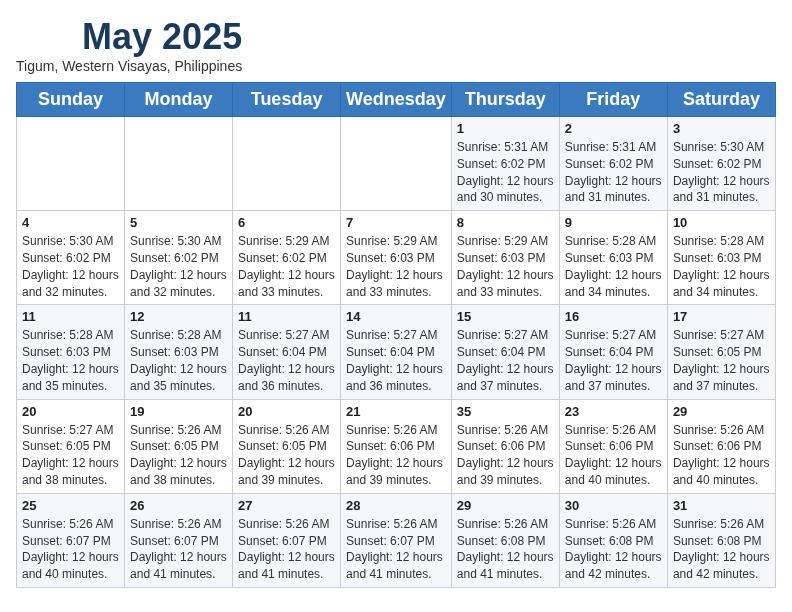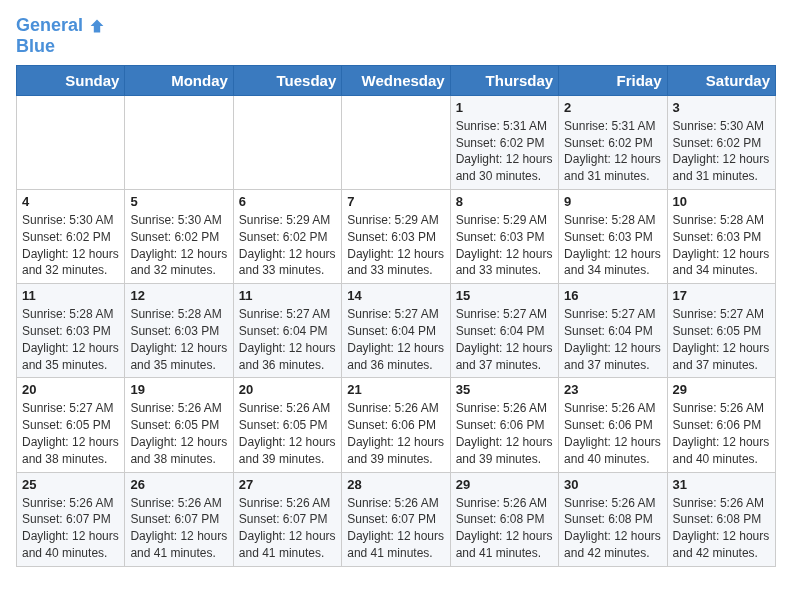--- a/index.html
+++ b/index.html
@@ -42,23 +42,23 @@
       color: #333;
     }
     table {
       width: 100%;
       border-collapse: collapse;
       font-size: 11px;
     }
     thead tr th {
       background-color: #3a7abf;
       color: #fff;
-      text-align: right;
+      text-align: center;
       padding: 6px 5px;
-      font-size: 15px;
+      font-size: 18px;
       font-weight: bold;
       border: 1px solid #2a6aaf;
     }
     tbody tr td {
       border: 1px solid #ccc;
       padding: 4px 5px;
       vertical-align: top;
       height: 80px;
       width: 108px;
       background: #fff;
@@ -78,32 +78,23 @@
       line-height: 1.4;
     }
     .empty-cell {
       background: #fff !important;
     }
   </style>
 </head>
 <body>
 
 <div class="header">
-  <div class="logo">
-    <div>
-      <div style="display:flex;align-items:center;">
-        <span class="logo-text">
-          <span>General</span>
-          <svg width="16" height="16" viewBox="0 0 20 20" style="vertical-align:middle;margin:0 1px;">
-            <polygon points="10,2 18,10 14,10 14,18 6,18 6,10 2,10" fill="#4a90d9"></polygon>
-          </svg>
-        </span>
-      </div>
-      <div style="font-size:18px;font-weight:bold;color:#4a90d9;">Blue</div>
-    </div>
+  <div class="title-block">
+    <div class="month-title">May 2025</div>
+    <div class="location-title">Tigum, Western Visayas, Philippines</div>
   </div>
 </div>
 
 <table>
   <thead>
     <tr id="weekday-header">
         <th>Sunday</th>
         <th>Monday</th>
         <th>Tuesday</th>
         <th>Wednesday</th>

